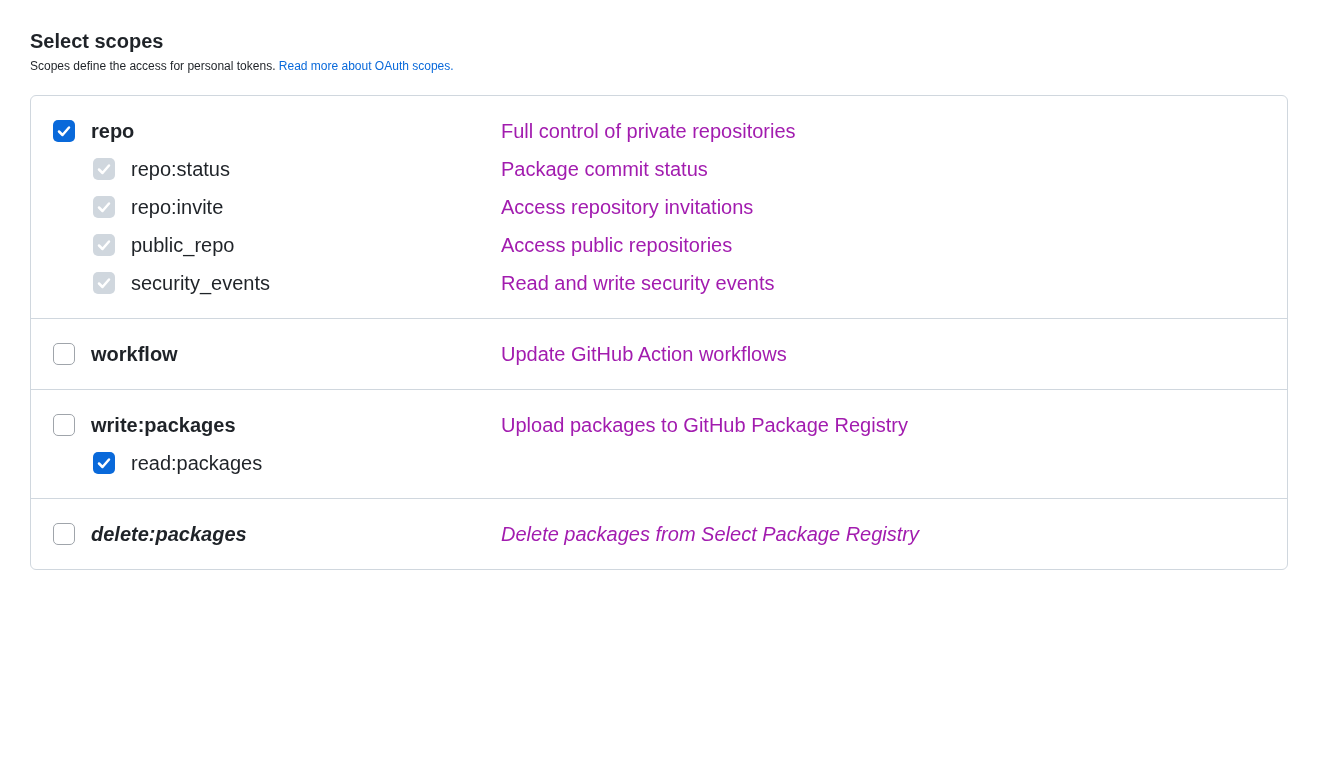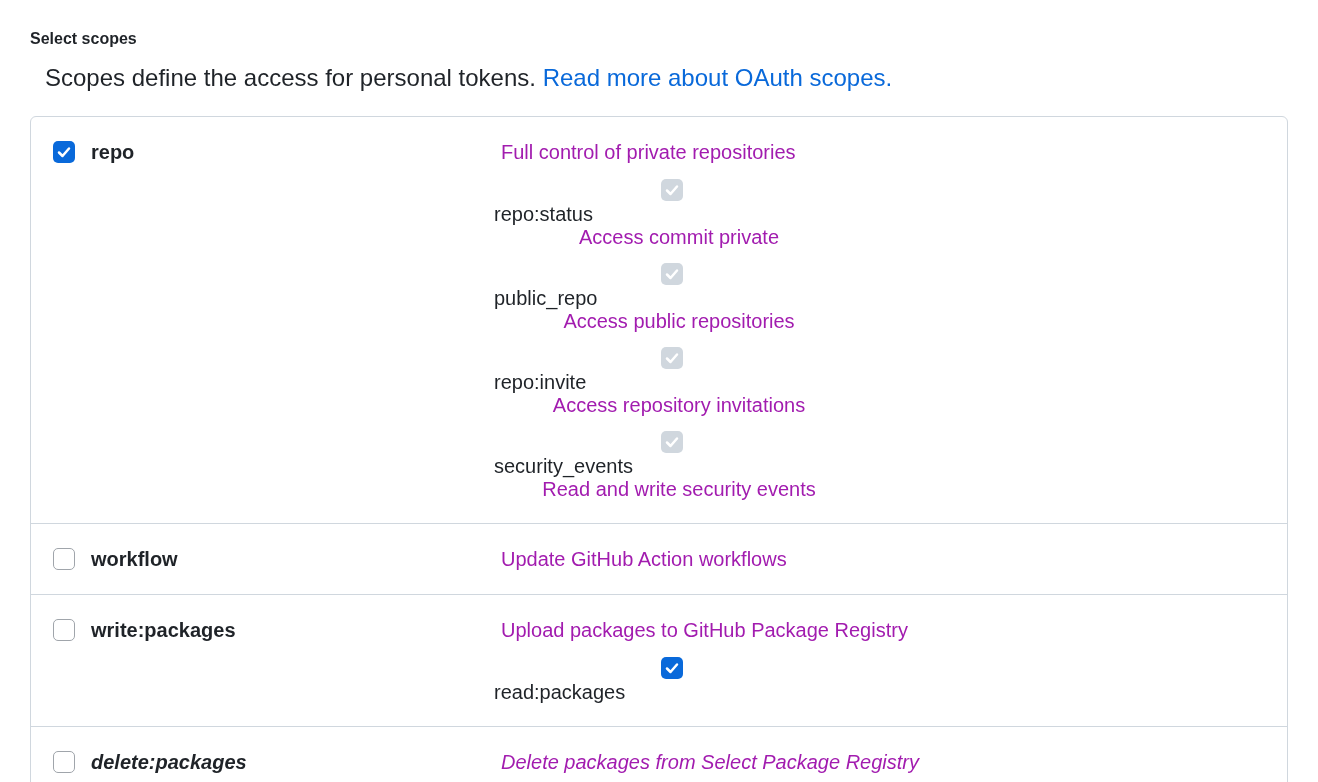--- a/index.html
+++ b/index.html
@@ -8,31 +8,30 @@
       padding: 0;
     }
     body {
       font-family: -apple-system, BlinkMacSystemFont, "Segoe UI", Helvetica, Arial, sans-serif;
       font-size: 14px;
       color: #1f2328;
       background: #ffffff;
       padding: 30px;
     }
     .section-title {
-      font-size: 16px;
+      font-size: 20px;
       font-weight: 600;
-      margin-bottom: 12px;
+      margin-bottom: 4px;
       color: #1f2328;
     }
     .section-description {
-      font-size: 24px;
+      font-size: 12px;
       color: #1f2328;
       margin-bottom: 20px;
       line-height: 1.5;
-      margin-left: 15px;
     }
     .section-description a {
       color: #0969da;
       text-decoration: none;
     }
     .scope-container {
       border: 1px solid #d0d7de;
       border-radius: 6px;
       overflow: hidden;
     }
@@ -44,21 +43,20 @@
       border-bottom: none;
       font-style: italic;
     }
     .scope-row {
       display: flex;
       align-items: center;
       padding: 6px 0;
     }
     .scope-row.sub-scope {
       padding-left: 40px;
-      flex-direction: column;
     }
     .checkbox-wrap {
       width: 26px;
       height: 26px;
       display: flex;
       align-items: center;
       justify-content: center;
       margin-right: 14px;
       flex-shrink: 0;
     }
@@ -131,43 +129,43 @@
       </div>
       <div class="scope-row sub-scope">
         <div class="checkbox-wrap">
           <div class="checkbox disabled-checked">
             <svg viewBox="0 0 16 16" fill="none">
               <path d="M3 8.5L6.5 12L13 4.5" stroke-width="2.5" stroke-linecap="round" stroke-linejoin="round"></path>
             </svg>
           </div>
         </div>
         <div class="scope-label-col" style="width:370px"><span class="scope-label">repo:status</span></div>
-        <div class="scope-description">Access commit private</div>
+        <div class="scope-description">Package commit status</div>
+      </div>
+      <div class="scope-row sub-scope">
+        <div class="checkbox-wrap">
+          <div class="checkbox disabled-checked">
+            <svg viewBox="0 0 16 16" fill="none">
+              <path d="M3 8.5L6.5 12L13 4.5" stroke-width="2.5" stroke-linecap="round" stroke-linejoin="round"></path>
+            </svg>
+          </div>
+        </div>
+        <div class="scope-label-col" style="width:370px"><span class="scope-label">repo:invite</span></div>
+        <div class="scope-description">Access repository invitations</div>
       </div>
       <div class="scope-row sub-scope">
         <div class="checkbox-wrap">
           <div class="checkbox disabled-checked">
             <svg viewBox="0 0 16 16" fill="none">
               <path d="M3 8.5L6.5 12L13 4.5" stroke-width="2.5" stroke-linecap="round" stroke-linejoin="round"></path>
             </svg>
           </div>
         </div>
         <div class="scope-label-col" style="width:370px"><span class="scope-label">public_repo</span></div>
         <div class="scope-description">Access public repositories</div>
-      </div>
-      <div class="scope-row sub-scope">
-        <div class="checkbox-wrap">
-          <div class="checkbox disabled-checked">
-            <svg viewBox="0 0 16 16" fill="none">
-              <path d="M3 8.5L6.5 12L13 4.5" stroke-width="2.5" stroke-linecap="round" stroke-linejoin="round"></path>
-            </svg>
-          </div>
-        </div>
-        <div class="scope-label-col" style="width:370px"><span class="scope-label">repo:invite</span></div>
-        <div class="scope-description">Access repository invitations</div>
       </div>
       <div class="scope-row sub-scope">
         <div class="checkbox-wrap">
           <div class="checkbox disabled-checked">
             <svg viewBox="0 0 16 16" fill="none">
               <path d="M3 8.5L6.5 12L13 4.5" stroke-width="2.5" stroke-linecap="round" stroke-linejoin="round"></path>
             </svg>
           </div>
         </div>
         <div class="scope-label-col" style="width:370px"><span class="scope-label">security_events</span></div>

